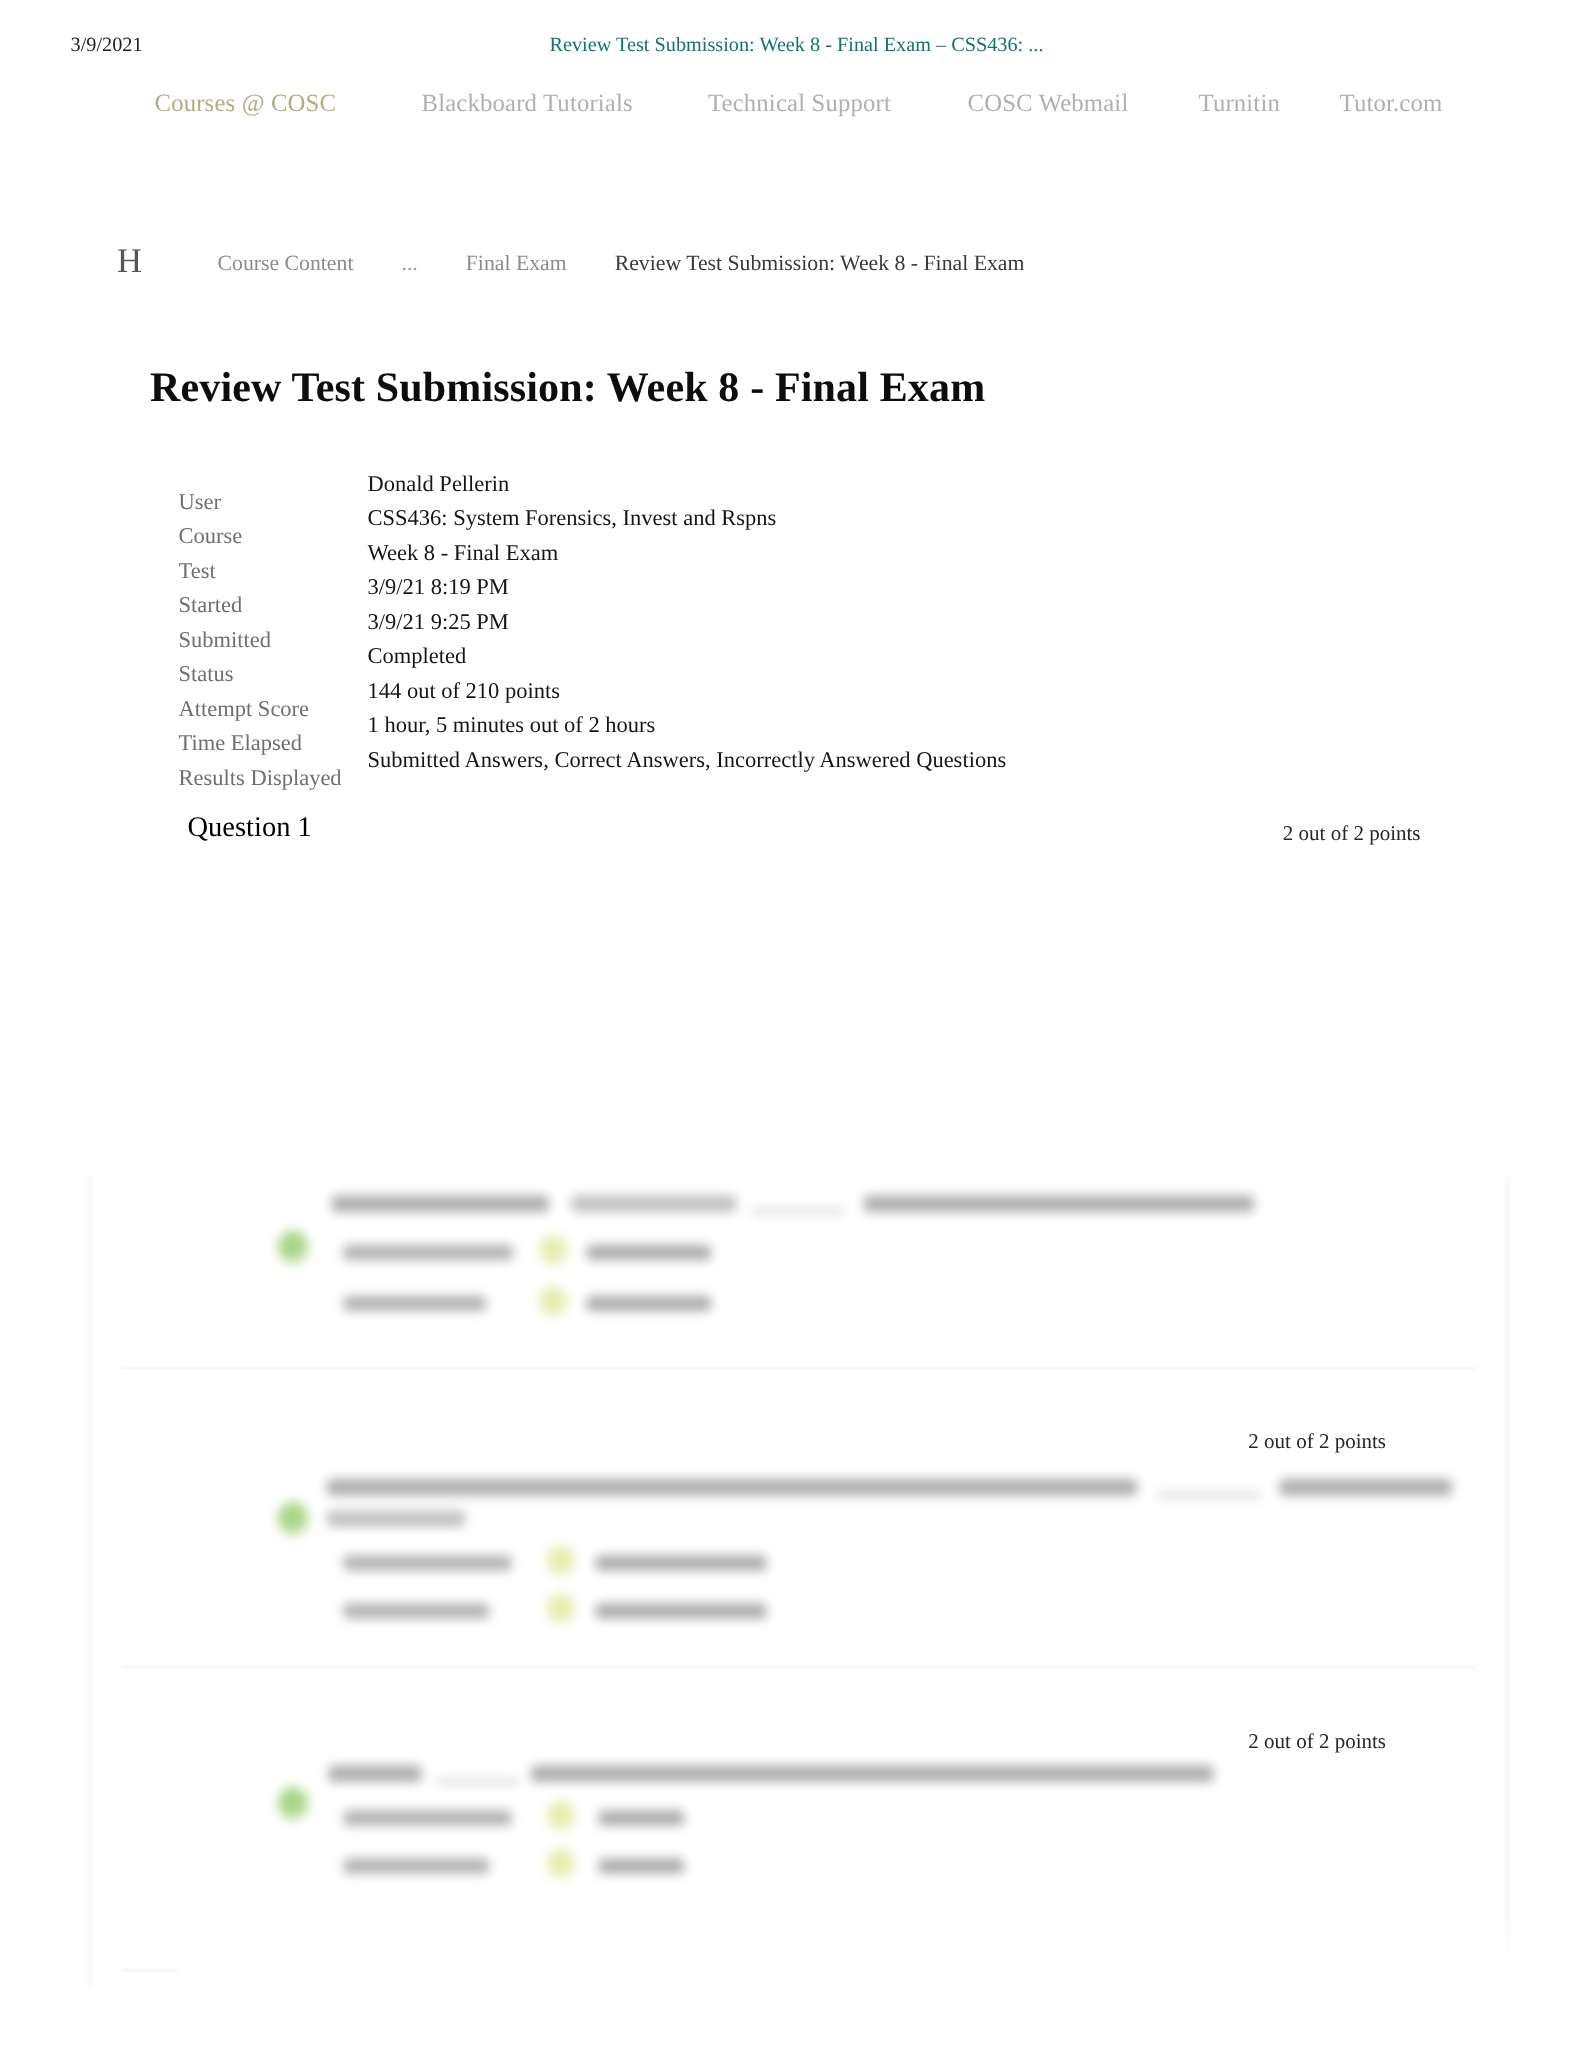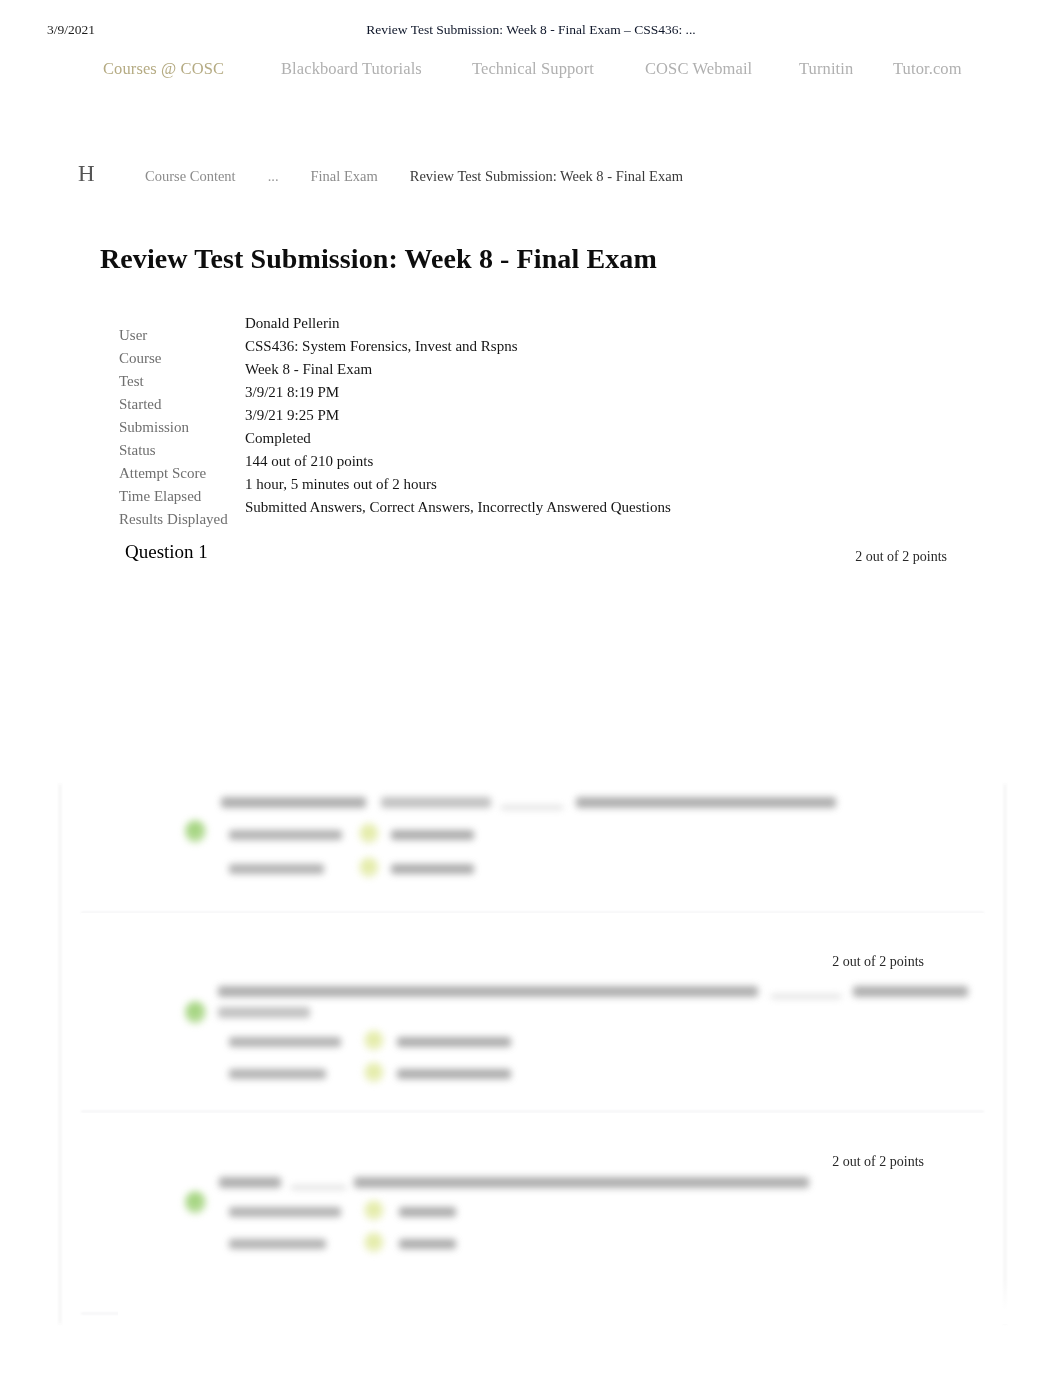--- a/index.html
+++ b/index.html
@@ -34,21 +34,21 @@
     color: #1d1d1d;
     white-space: nowrap;
   }
   .print-title {
     position: absolute;
     left: 0;
     top: 0;
     width: 1062px;
     text-align: center;
     font-size: 13.5px;
-    color: #0f172a;
+    color: #0f766e;
     white-space: nowrap;
   }
 
   
   .top-nav {
     position: absolute;
     top: 59px;
     left: 4px;
     width: 1062px;
     height: 26px;
@@ -305,21 +305,21 @@
   </div>
   <div class="summary-row">
     <div class="summary-label">Test</div>
     <div class="summary-value">Week 8 - Final Exam</div>
   </div>
   <div class="summary-row">
     <div class="summary-label">Started</div>
     <div class="summary-value">3/9/21 8:19 PM</div>
   </div>
   <div class="summary-row">
-    <div class="summary-label">Submission</div>
+    <div class="summary-label">Submitted</div>
     <div class="summary-value">3/9/21 9:25 PM</div>
   </div>
   <div class="summary-row">
     <div class="summary-label">Status</div>
     <div class="summary-value">Completed</div>
   </div>
   <div class="summary-row">
     <div class="summary-label">Attempt Score</div>
     <div class="summary-value">144 out of 210 points</div>
   </div>

